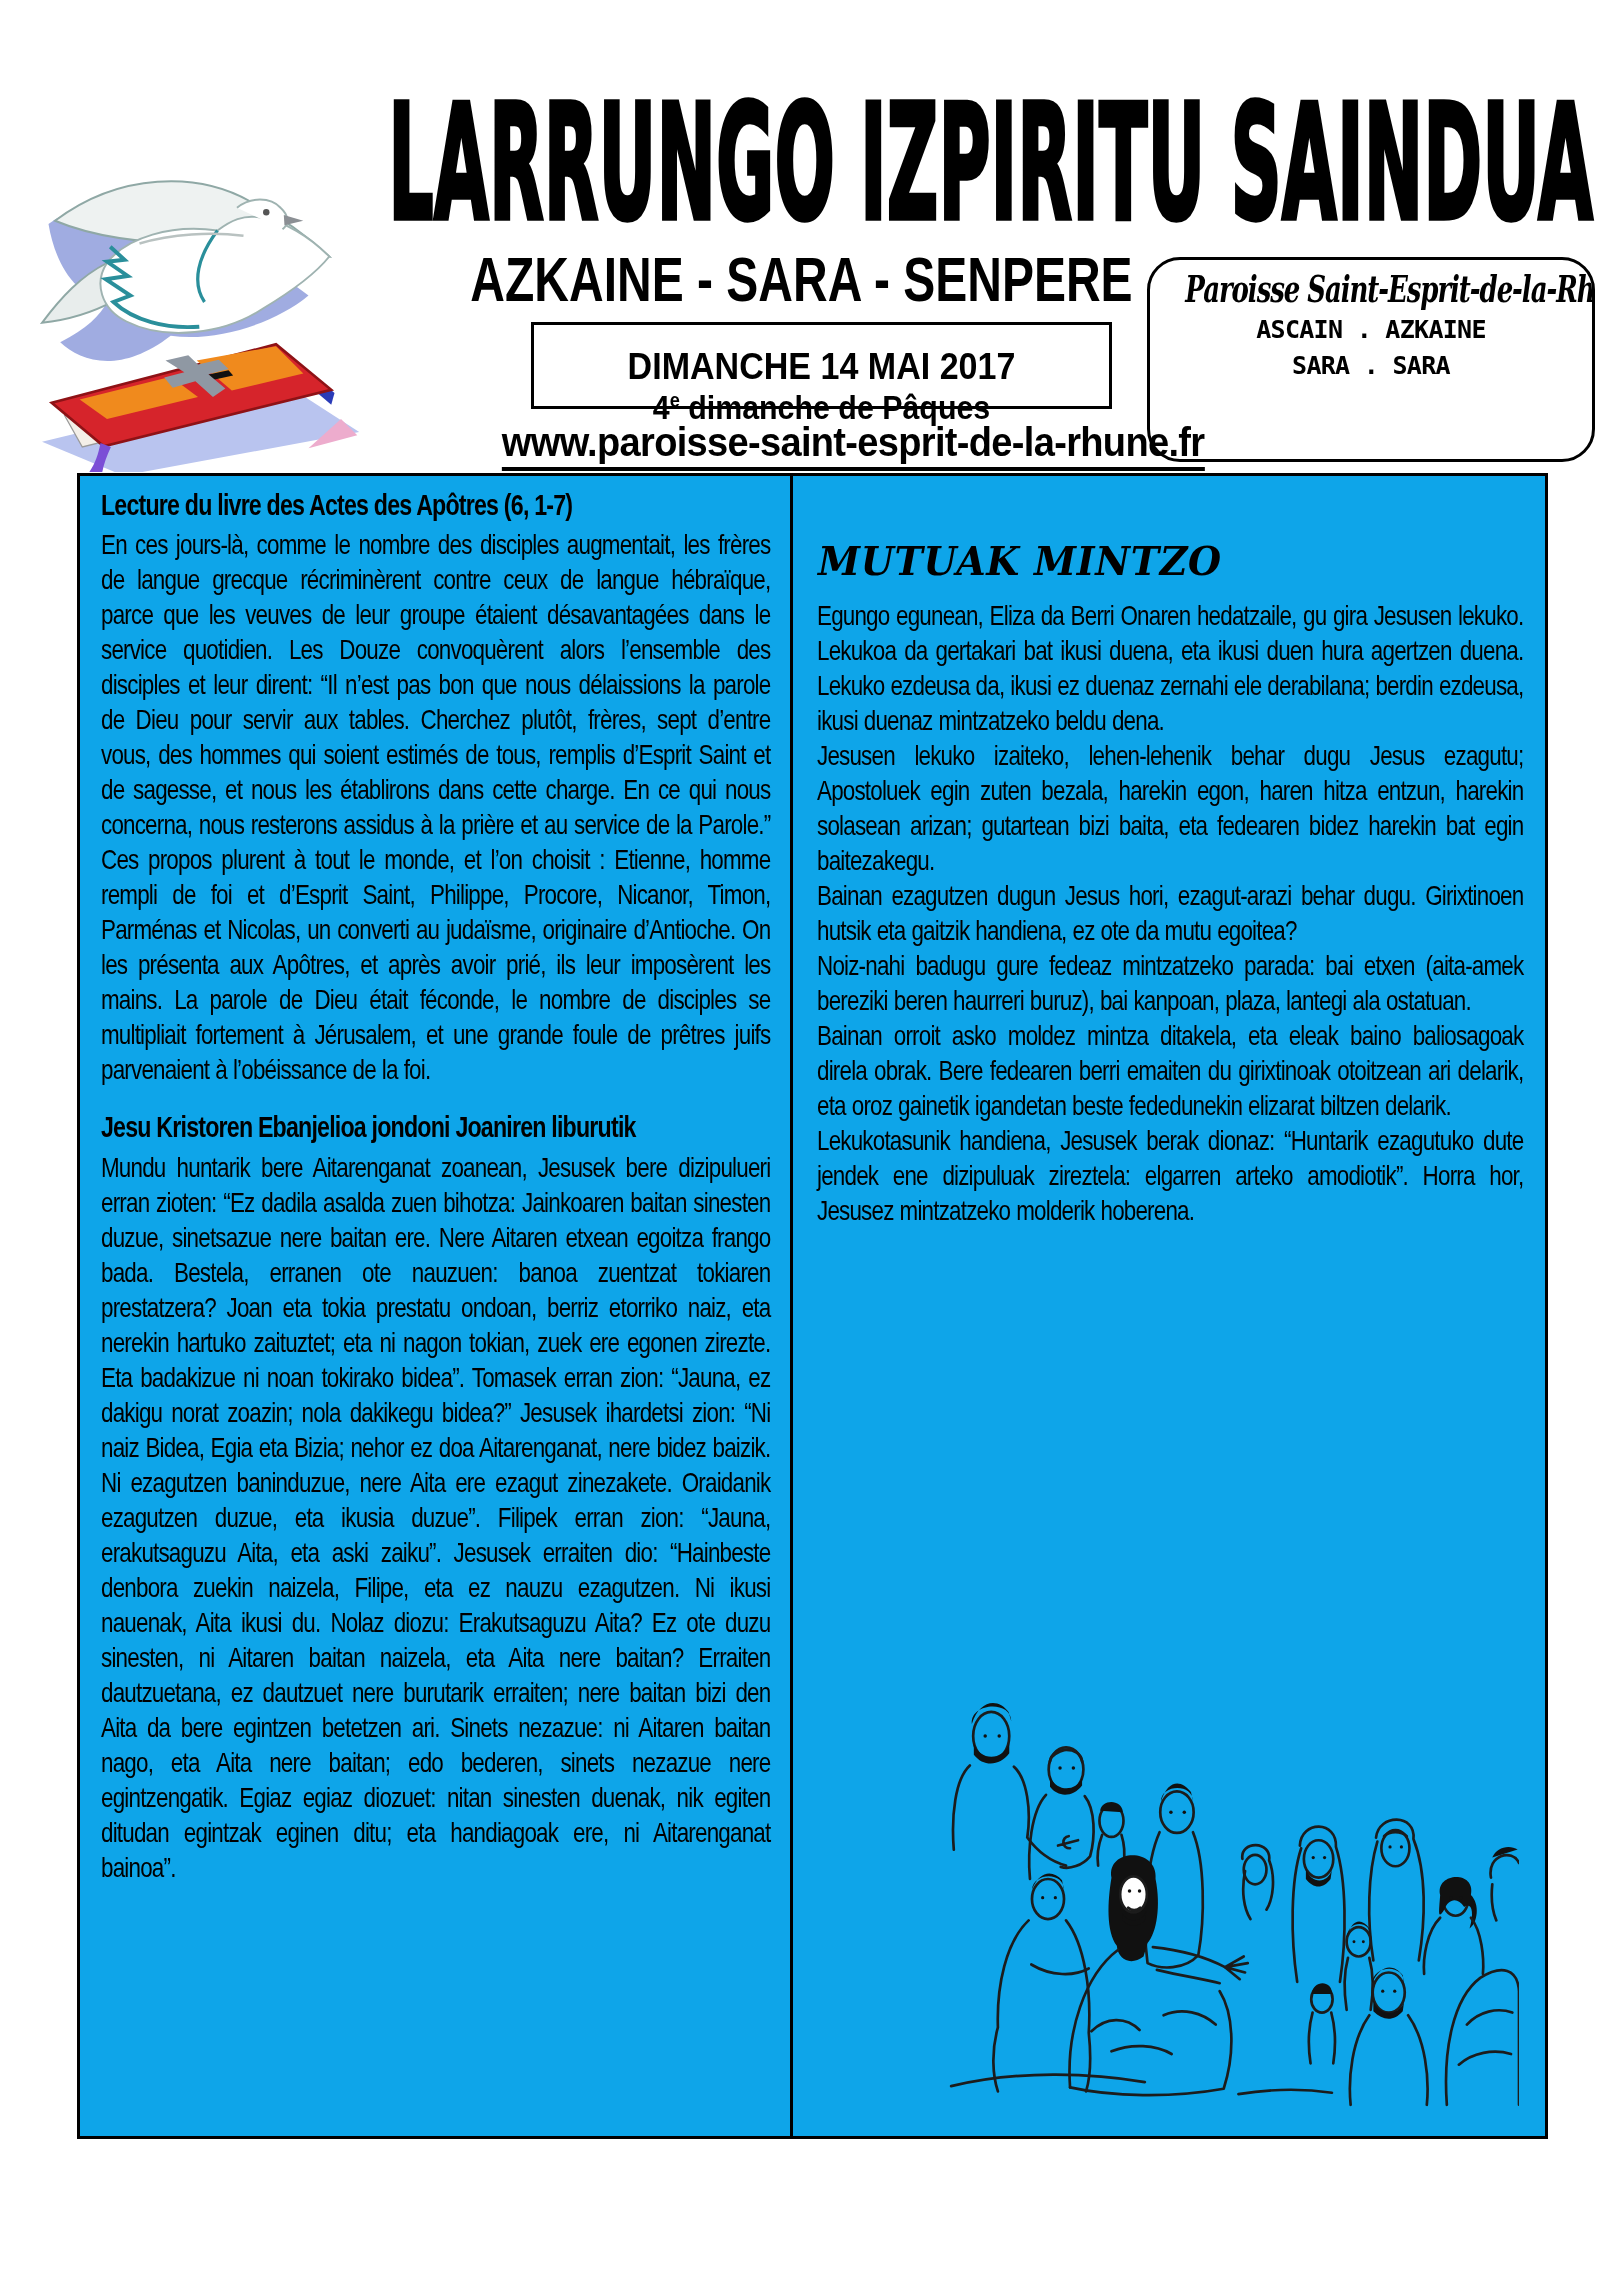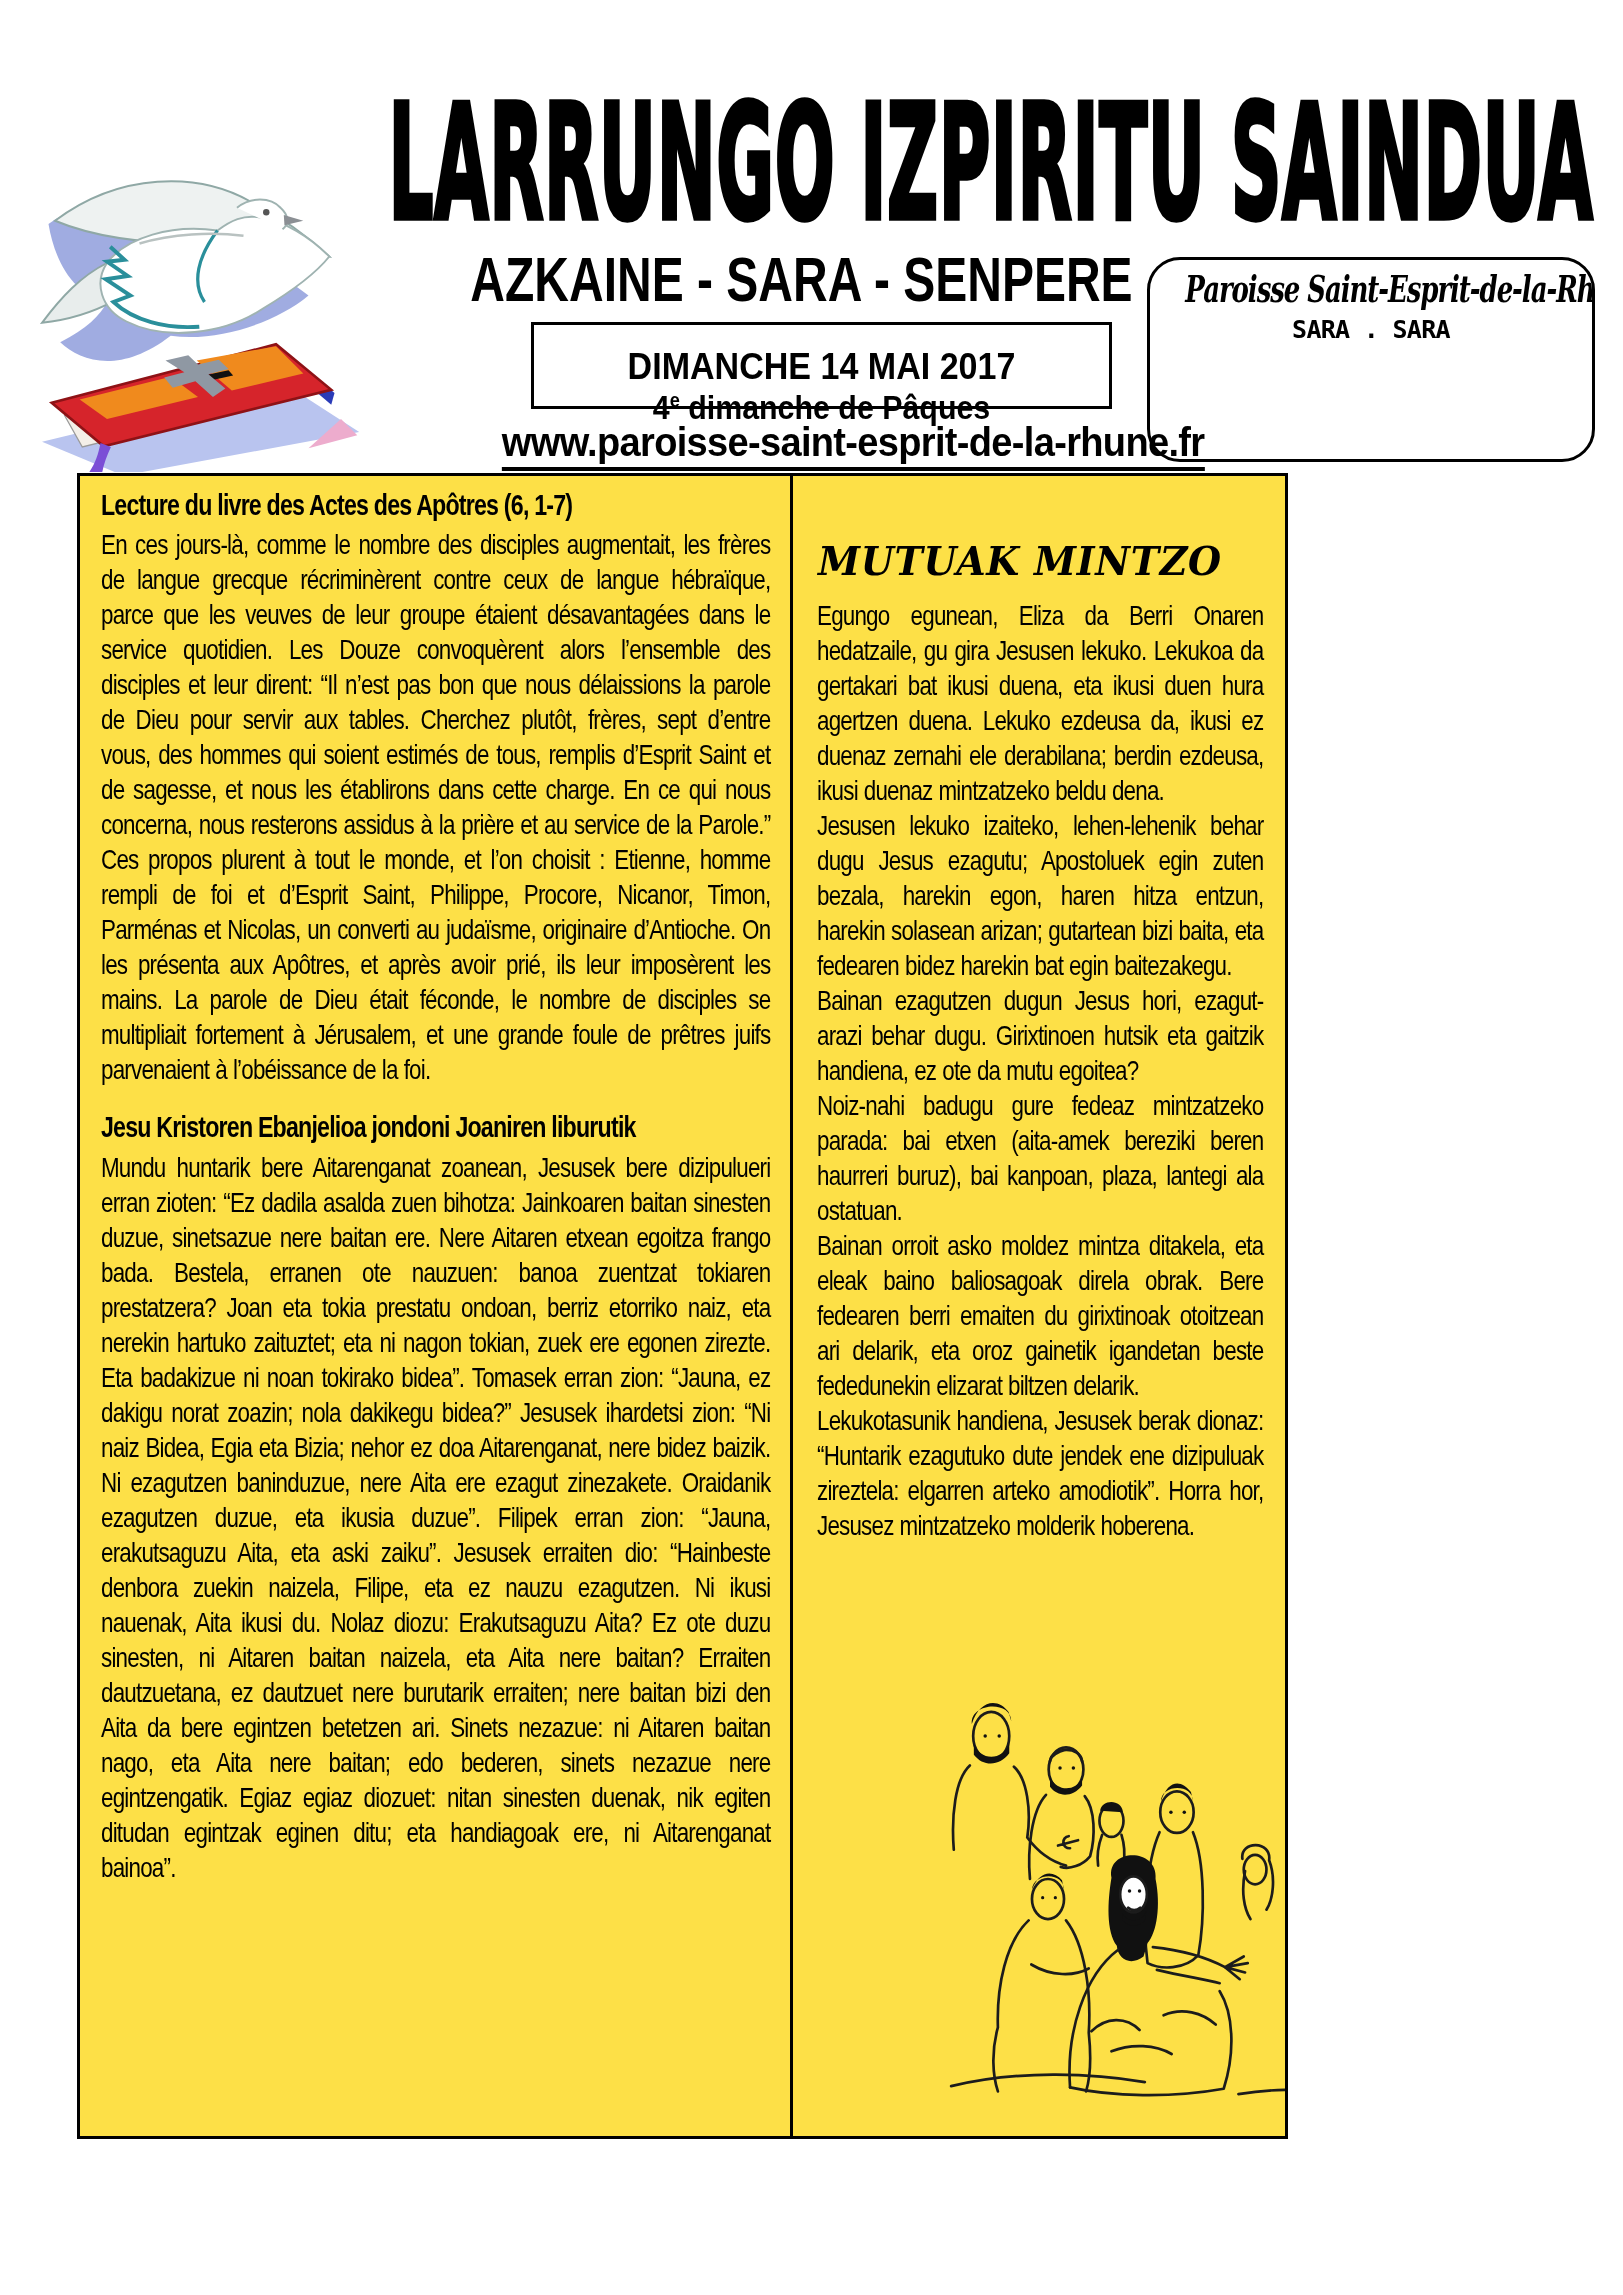--- a/index.html
+++ b/index.html
@@ -48,22 +48,22 @@
   }
   .parish-towns{
     margin-top:7.9px;
     font-family:"DejaVu Sans Mono", monospace;font-weight:bold;
     font-size:25px;line-height:36px;letter-spacing:-0.7px;white-space:nowrap;
   }
   .dove-art{position:absolute;left:3.3px;top:145px;width:364px;height:327px;}
 
   
   .main-box{
-    position:absolute;left:77px;top:473px;width:1211px;height:1666px;
-    border:3.9px solid #000;box-sizing:border-box;display:flex;background:#fde047;
+    position:absolute;left:77px;top:473px;width:1471px;height:1666px;
+    border:3.9px solid #000;box-sizing:border-box;display:flex;background:#0ea5e9;
   }
   .col-left{
     width:713px;flex:0 0 auto;border-right:3.9px solid #000;box-sizing:border-box;
     padding:10.5px 19.6px 11.8px 21px;overflow:hidden;
   }
   .col-right{
     flex:1;padding:9.2px 22px 11.8px 23.6px;overflow:hidden;position:relative;margin-top:47px;
   }
   .condense-wrap{transform:scaleX(0.80);transform-origin:left top;width:125%;}
   .body-text{
@@ -120,20 +120,21 @@
 <div class="date-box">
   <div class="date-line1">DIMANCHE 14 MAI 2017</div>
   <div class="date-line2"><span>4</span><sup>e</sup><span> dimanche de Pâques</span></div>
 </div>
 
 <div class="website-line"><span>www.paroisse-saint-esprit-de-la-rhune.fr</span></div>
 
 <div class="parish-box">
   <div class="parish-name">Paroisse Saint-Esprit-de-la-Rhune</div>
   <div class="parish-towns">
+    <div>ASCAIN . AZKAINE</div>
     <div>SARA . SARA</div>
   </div>
 </div>
 
 <div class="main-box">
 
   <div class="col-left">
     <div class="condense-wrap">
       <h1 class="col-heading">Lecture du livre des Actes des Apôtres (6, 1-7)</h1>
       <p class="body-text">En ces jours-là, comme le nombre des disciples augmentait, les frères de langue grecque récriminèrent contre ceux de langue hébraïque, parce que les veuves de leur groupe étaient désavantagées dans le service quotidien. Les Douze convoquèrent alors l’ensemble des disciples et leur dirent: “Il n’est pas bon que nous délaissions la parole de Dieu pour servir aux tables. Cherchez plutôt, frères, sept d’entre vous, des hommes qui soient estimés de tous, remplis d’Esprit Saint et de sagesse, et nous les établirons dans cette charge. En ce qui nous concerna, nous resterons assidus à la prière et au service de la Parole.” Ces propos plurent à tout le monde, et l’on choisit : Etienne, homme rempli de foi et d’Esprit Saint, Philippe, Procore, Nicanor, Timon, Parménas et Nicolas, un converti au judaïsme, originaire d’Antioche. On les présenta aux Apôtres, et après avoir prié, ils leur imposèrent les mains. La parole de Dieu était féconde, le nombre de disciples se multipliait fortement à Jérusalem, et une grande foule de prêtres juifs parvenaient à l’obéissance de la foi.</p>

